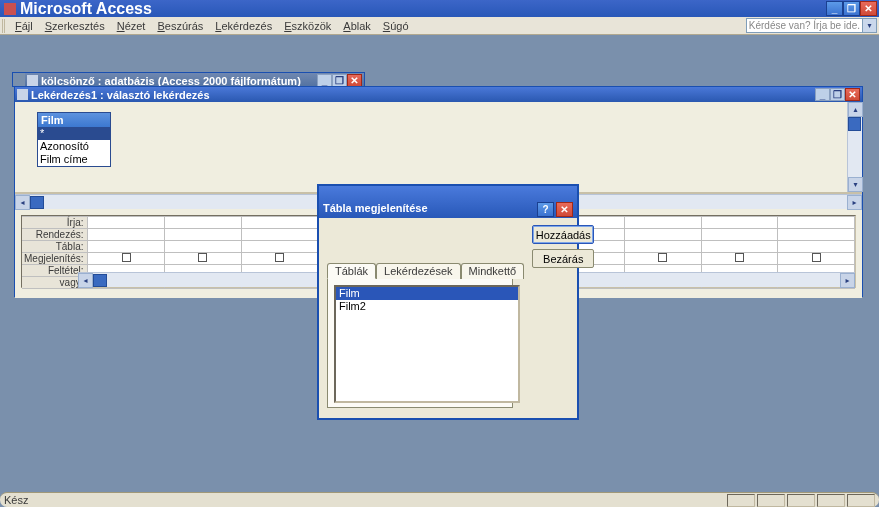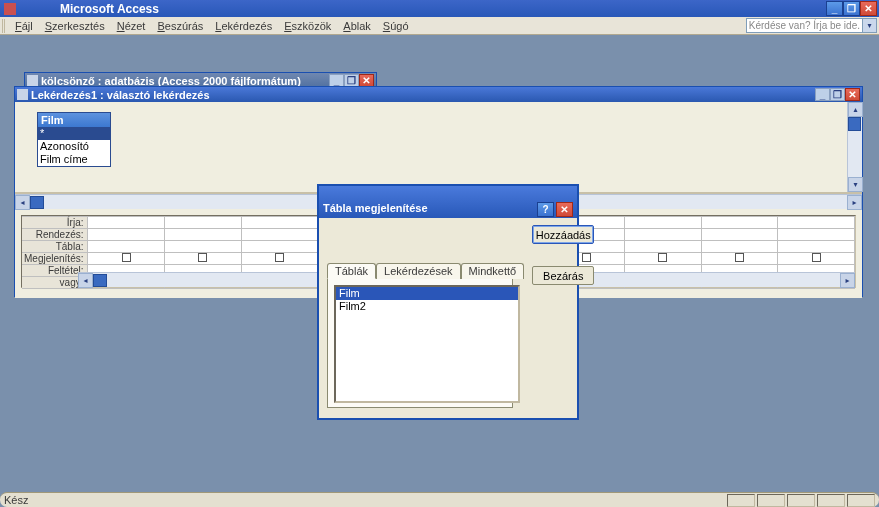--- a/index.html
+++ b/index.html
@@ -2,21 +2,21 @@
 <html><head>
 <meta charset="utf-8">
 <style>
   * { box-sizing: border-box; }
   html, body { margin: 0; padding: 0; width: 879px; height: 507px; overflow: hidden; font-family: Tahoma, sans-serif; font-size: 11px; }
   body { background: #7A90AC; }
 
   
   .titlebar { height: 17px; background: linear-gradient(#3C66C8, #2857B8); color: #fff; display: flex; align-items: center; padding: 0 2px 0 4px; font-weight: bold; }
   .titlebar .app-icon { width: 12px; height: 12px; background: #C85050; margin-right: 4px; }
-  .titlebar .title-text { flex: 1; font-size: 12px; margin-left: 40px; }
+  .titlebar .title-text { flex: 1; font-size: 16px; }
   .win-btns { display: flex; gap: 0; }
   .win-btn { width: 17px; height: 15px; background: linear-gradient(#5C9AE8,#3A72D0); border: 1px solid #1A4090; display: flex; align-items: center; justify-content: center; color: #fff; font-size: 10px; font-weight: bold; }
   .win-btn.close { background: linear-gradient(#E86A5A,#D04A38); border-color: #A02818; }
   .win-btn.mdi { width: 15px; height: 13px; border-color: #8AA0C0; background: #BED0E8; color: #2A4080; }
   .win-btn.mdi.close { color: #fff; background: linear-gradient(#E86A5A,#D04A38); border-color: #A02818; }
 
   
   .menubar { height: 18px; background: #E8E4D8; display: flex; align-items: center; padding: 0 2px; border-bottom: 1px solid #B0A890; font-size: 11px; }
   .menubar .grip { width: 4px; height: 14px; background: linear-gradient(90deg, #C0B8A0 0, #C0B8A0 1px, transparent 1px), linear-gradient(90deg, #C0B8A0 0, #C0B8A0 1px, transparent 1px) 2px 0; margin-right: 3px; }
   .menu-item { padding: 1px 6px; color: #3A3A3A; }
@@ -69,21 +69,21 @@
   .dlg-title .t{ flex:1; }
   .dlg-x { width:17px; height:15px; background:linear-gradient(#E86A5A,#D04A38); border:1px solid #A02818; display:flex;align-items:center;justify-content:center;color:#fff;font-weight:bold;font-size:10px; margin-left:2px;}
   .dlg-help { width:17px; height:15px; background:linear-gradient(#5C9AE8,#3A72D0); border:1px solid #1A4090; display:flex;align-items:center;justify-content:center;color:#fff;font-weight:bold;font-size:10px;}
   .dlg-body { padding:5px 8px 10px 8px; display:flex; gap:8px; }
   .tabstrip { display:flex;margin-top:39px; }
   .tab { border:1px solid #8A8A70; border-bottom:none; background:#F8F6EC; padding:1px 7px; font-size:11px; color:#3A3A3A; border-top-left-radius:3px; border-top-right-radius:3px; position:relative; top:1px; }
   .tab.active { background:#FCFBF6; border-bottom:1px solid #FCFBF6; z-index:2; font-weight:normal; }
   .listbox { border:2px inset #c0b8a0; background:#fff; width:186px; height:118px; overflow:hidden; }
   .listitem { height:13px; padding:0 3px; font-size:11px; }
   .listitem.sel { background:#2A56B8; color:#fff; }
-  .dlg-buttons { display:flex; flex-direction:column; gap:22px; margin-top:2px; }
+  .dlg-buttons { display:flex; flex-direction:column; gap:5px; margin-top:2px; }
   .dlg-btn { width:62px; height:19px; background:#ECE9D8; border:1px solid #8A8A70; border-radius:2px; font-size:11px; display:flex;align-items:center;justify-content:center; }
   .dlg-btn.default { border:1px solid #2A56B8; box-shadow:0 0 0 1px #7EA6E8 inset; }
 </style>
 </head>
 <body>
 
 <div class="titlebar">
   <div class="app-icon"></div>
   <div class="title-text">Microsoft Access</div>
   <div class="win-btns">
@@ -104,21 +104,21 @@
   <div class="menu-item"><span><u>A</u>blak</span></div>
   <div class="menu-item"><span><u>S</u>úgó</span></div>
   <div class="help-box">
       <span>Kérdése van? Írja be ide.</span>
     </div>
   <div class="help-drop">▾</div>
 </div>
 
 <div class="mdi-area">
 
-  <div class="mdi-window" style="left:24px; top:37px; width:353px; height:15px;">
+  <div class="mdi-window" style="left:12px; top:37px; width:353px; height:15px;padding-left:12px;">
     <div class="mdi-title inactive">
       <div class="icon"></div>
       <div class="t">kölcsönző : adatbázis (Access 2000 fájlformátum)</div>
       <div class="win-btns">
         <div class="win-btn mdi">_</div>
         <div class="win-btn mdi">❐</div>
         <div class="win-btn mdi close">✕</div>
       </div>
     </div>
   </div>

